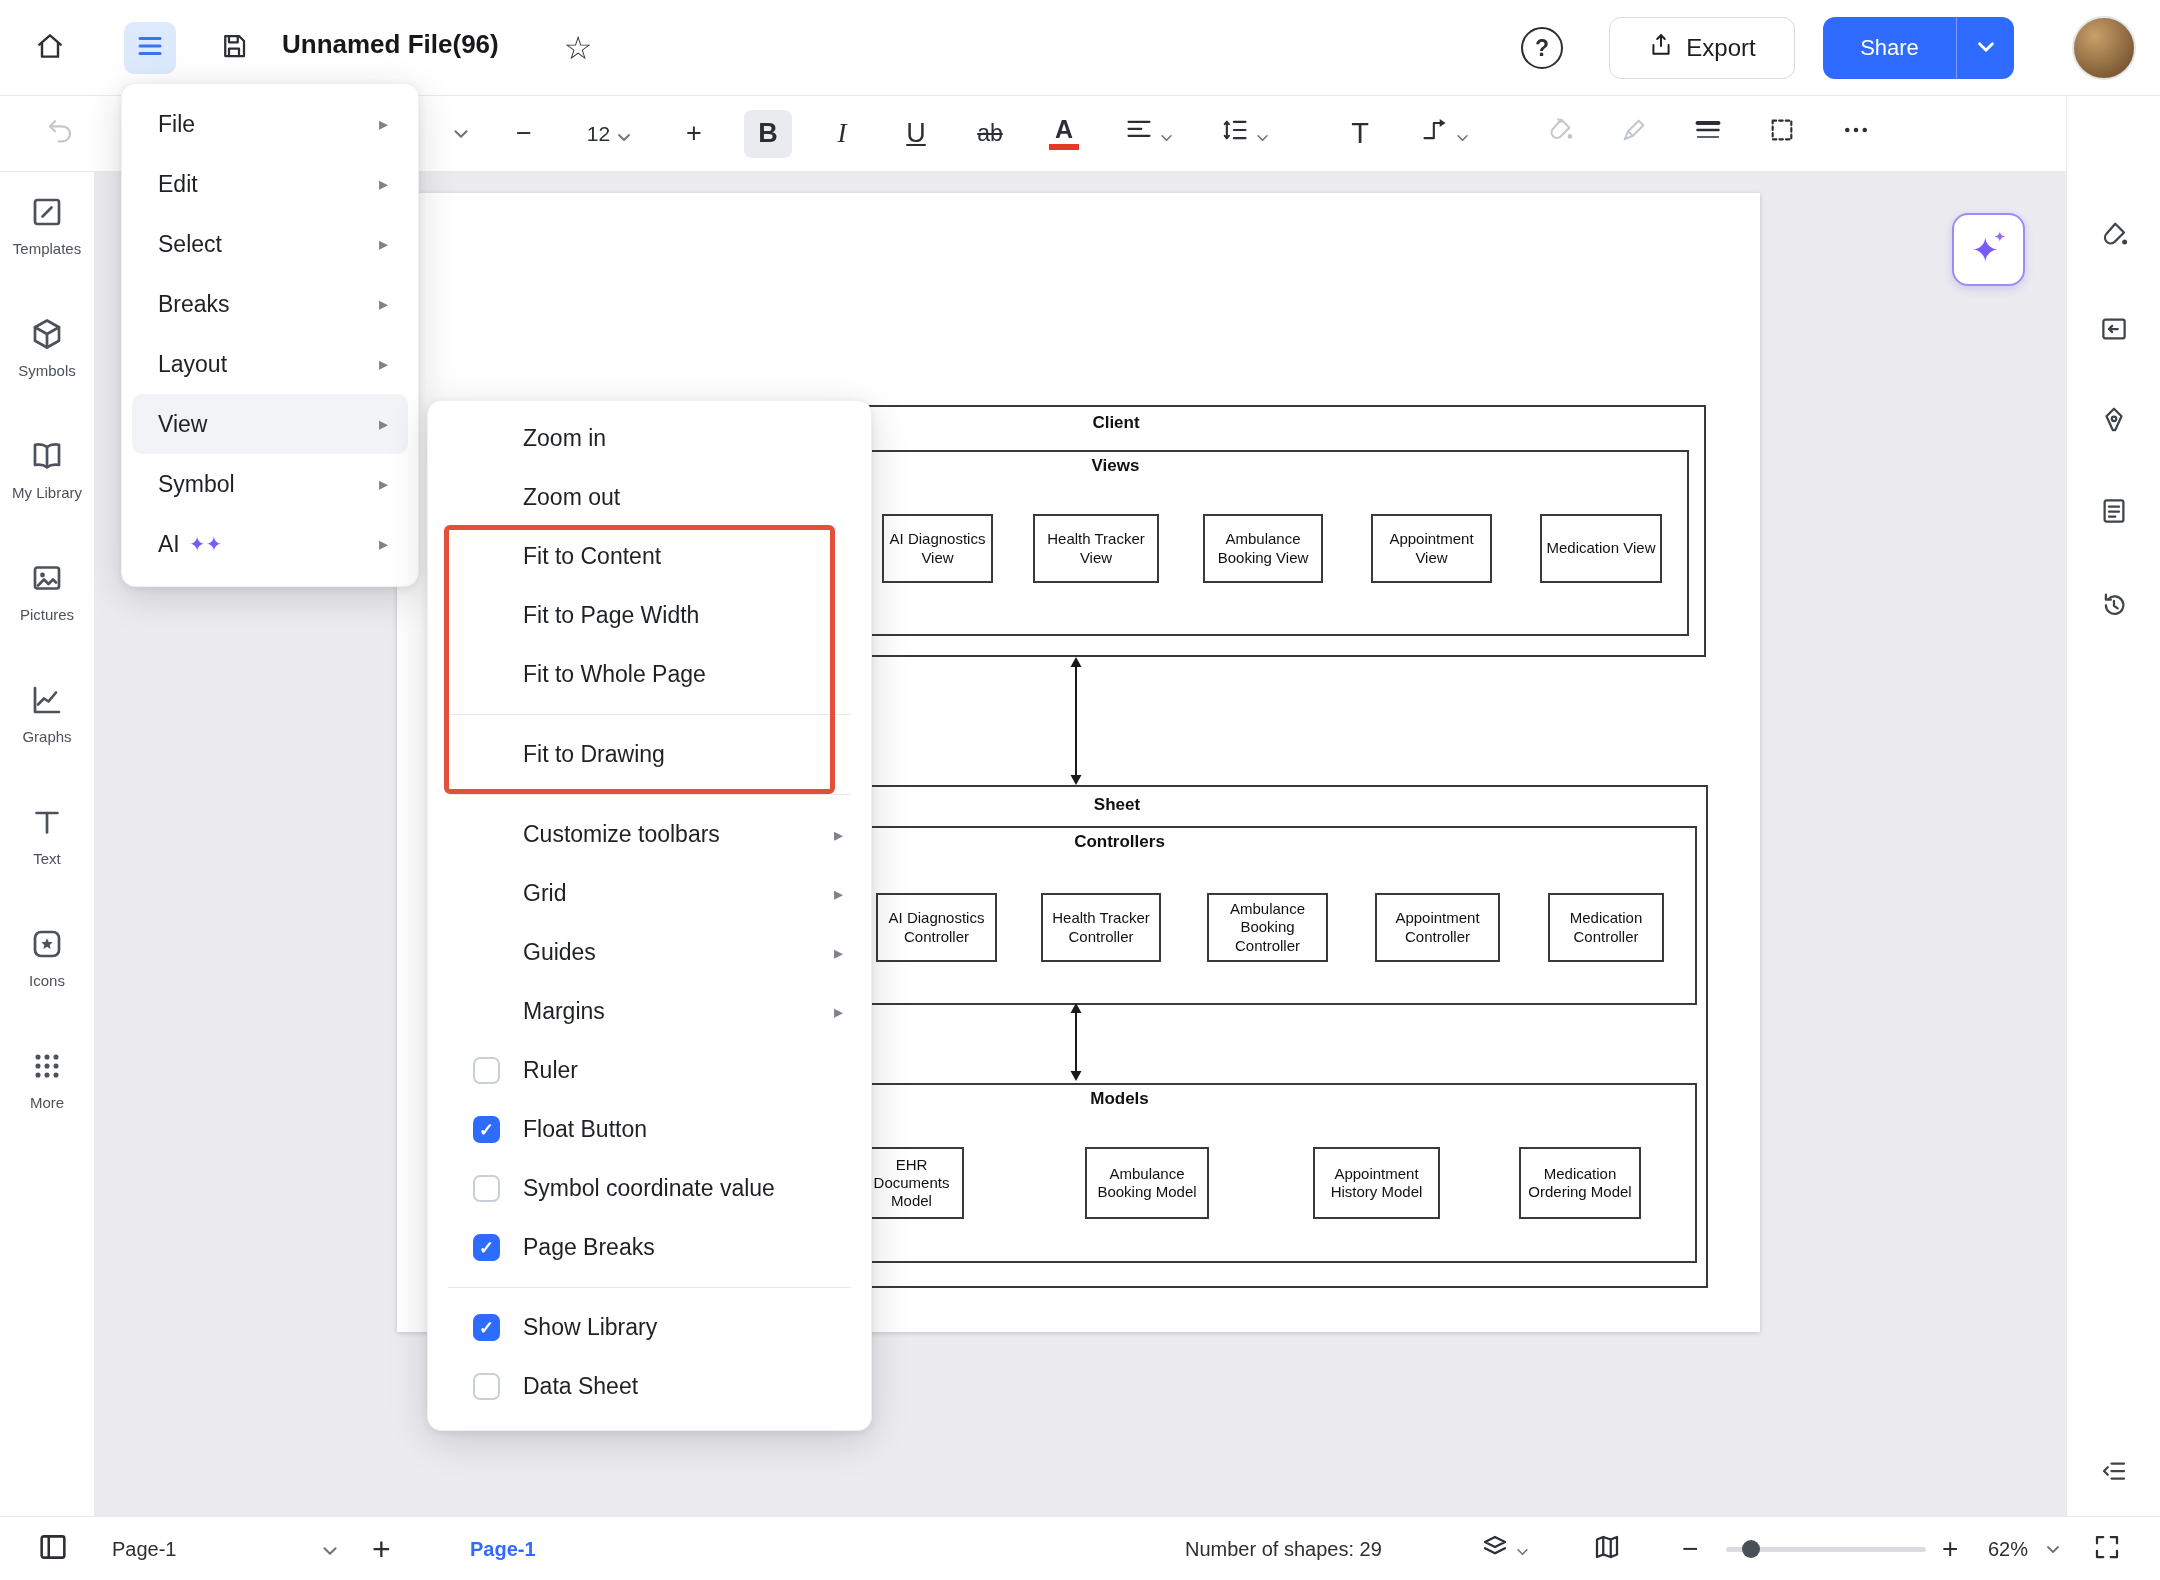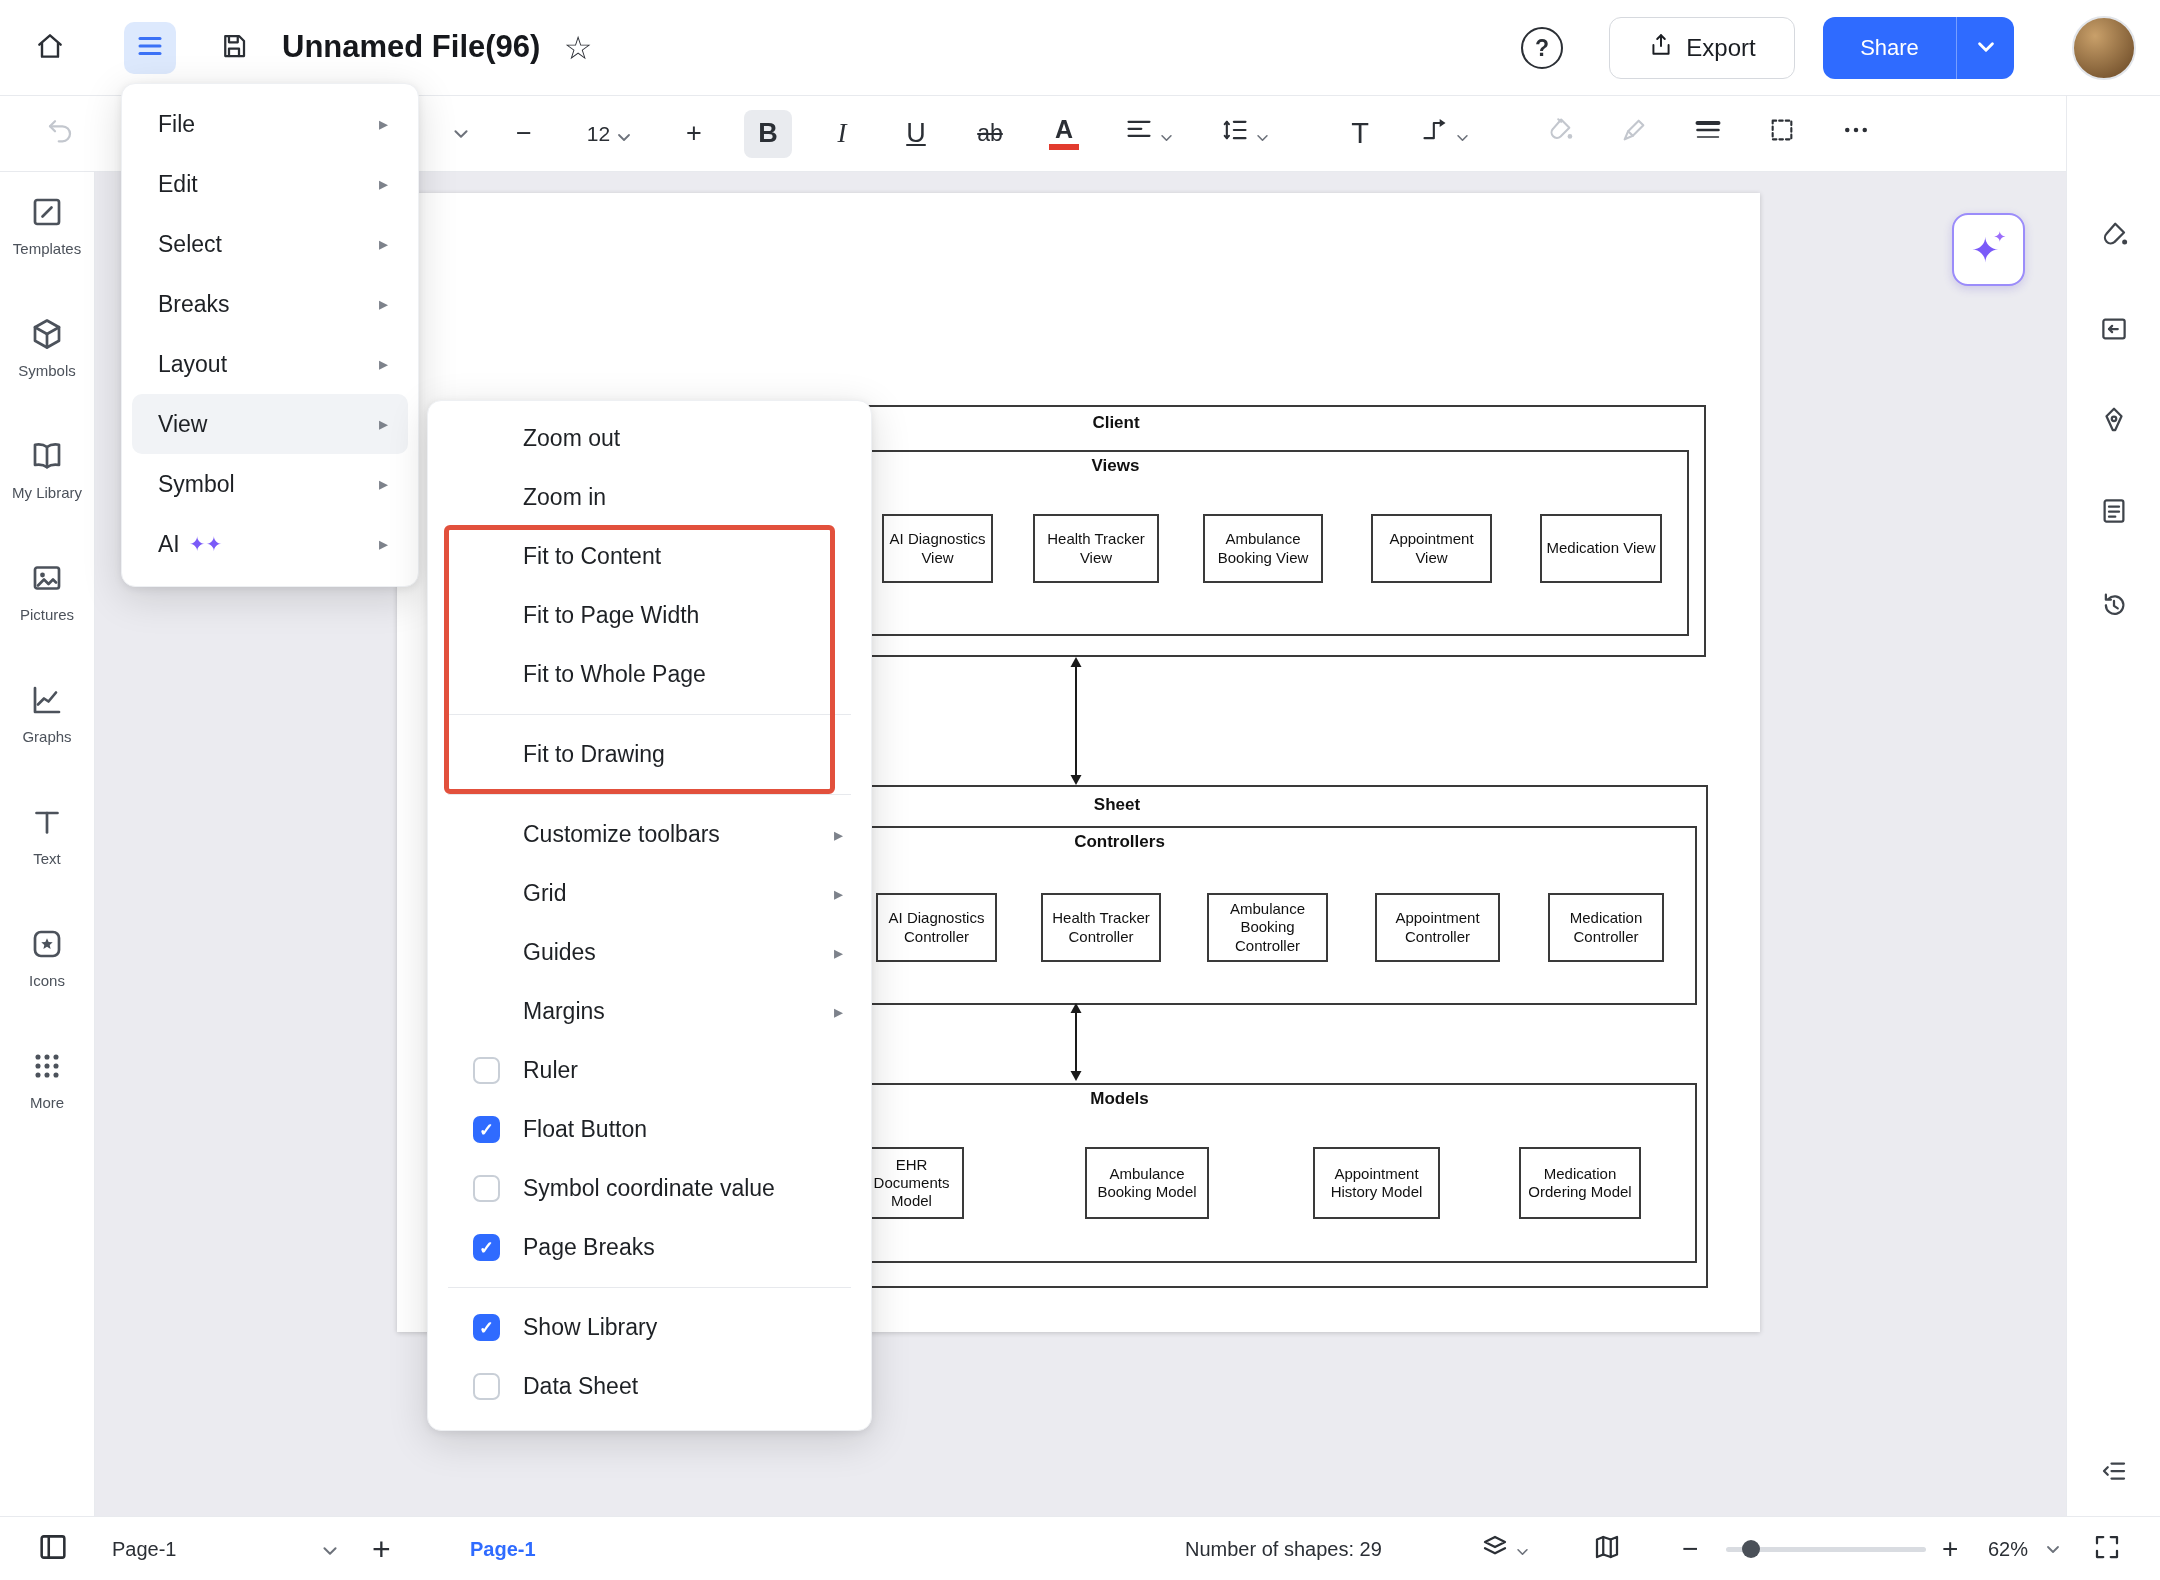--- a/index.html
+++ b/index.html
@@ -3,21 +3,21 @@
 <meta charset="utf-8">
 <style>
 *{margin:0;padding:0;box-sizing:border-box}
 body{width:2160px;height:1580px;overflow:hidden;background:#fff;font-family:"Liberation Sans",sans-serif;color:#1d2025}
 .app{position:relative;width:2160px;height:1580px}
 svg.s{fill:none;stroke:currentColor;stroke-width:1.8;stroke-linecap:round;stroke-linejoin:round}
 
 .topbar{position:absolute;top:0;left:0;right:0;height:96px;background:#fff;border-bottom:1px solid #e8eaee;z-index:20}
 .tb-item{position:absolute;top:22px;width:52px;height:52px;display:flex;align-items:center;justify-content:center;border-radius:10px;color:#2b2f35}
 .menu-btn{background:#dde9fd;color:#3b71f6}
-.doc-title{position:absolute;left:282px;top:29px;font-size:31px;font-weight:bold;color:#16181c}
+.doc-title{position:absolute;left:282px;top:29px;font-size:26px;font-weight:bold;color:#16181c}
 .help-circle{border:2px solid #2b2f35;border-radius:50%;width:42px;height:42px;font-size:23px;font-weight:bold;display:flex;align-items:center;justify-content:center}
 .export-btn{position:absolute;left:1609px;top:17px;width:186px;height:62px;background:#fff;border:1.5px solid #d6d9de;border-radius:12px;display:flex;align-items:center;justify-content:center;gap:12px;font-size:24px;color:#1b1e23;font-family:inherit;cursor:pointer}
 .share-group{position:absolute;left:1823px;top:17px;width:191px;height:62px;display:flex;border-radius:12px;overflow:hidden}
 .share-main{flex:1;background:#2f6bff;color:#fff;border:none;font-size:22px;font-family:inherit;cursor:pointer}
 .share-caret{width:58px;background:#2f6bff;border:none;border-left:1px solid rgba(255,255,255,.35);color:#fff;display:flex;align-items:center;justify-content:center;cursor:pointer}
 .avatar{position:absolute;left:2072px;top:16px;width:64px;height:64px;border-radius:50%;background:radial-gradient(circle at 35% 30%,#c9a06a,#7d5a33 75%);border:2px solid #e2e5ea}
 .star{font-size:32px;color:#2c2f36}
 
 .toolbar{position:absolute;top:96px;left:0;right:94px;height:76px;background:#fff;border-bottom:1px solid #e8eaee;display:flex;align-items:center;padding-left:36px;gap:26px;z-index:15}
 .t{width:48px;height:48px;border-radius:8px;display:flex;align-items:center;justify-content:center;font-size:27px;color:#2b2f35;flex:0 0 auto}
@@ -475,24 +475,24 @@
       </div>
     <div class="menu-item">
         <span>AI</span>
         <span class="sparkle">✦✦</span>
         <span class="marrow">▸</span>
       </div>
   </div>
 
   <div class="menu submenu">
     <div class="sub-item">
+        <span>Zoom in</span>
+      </div>
+    <div class="sub-item">
         <span>Zoom out</span>
-      </div>
-    <div class="sub-item">
-        <span>Zoom in</span>
       </div>
     <div class="sub-item">
         <span>Fit to Content</span>
       </div>
     <div class="sub-item">
         <span>Fit to Page Width</span>
       </div>
     <div class="sub-item">
         <span>Fit to Whole Page</span>
       </div>

